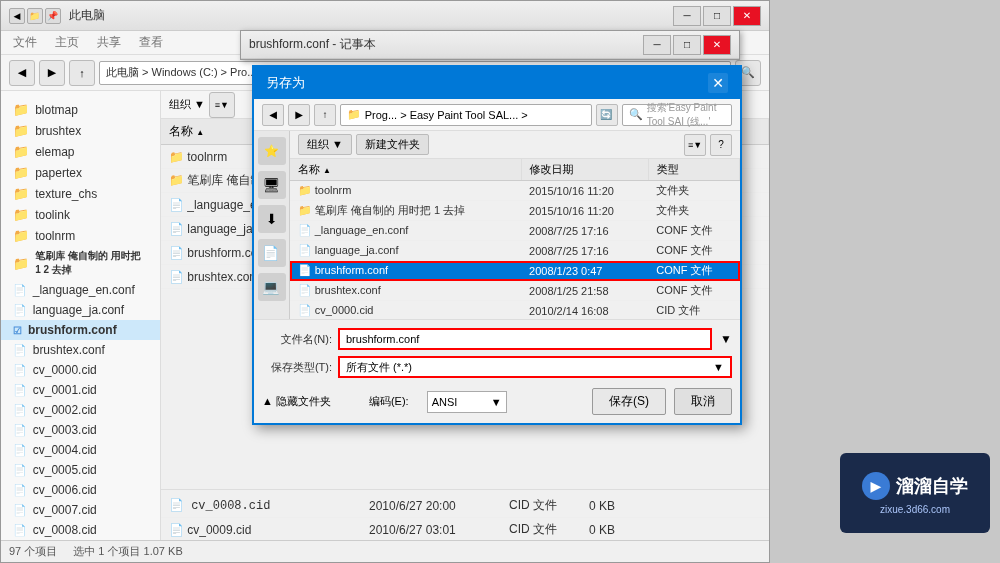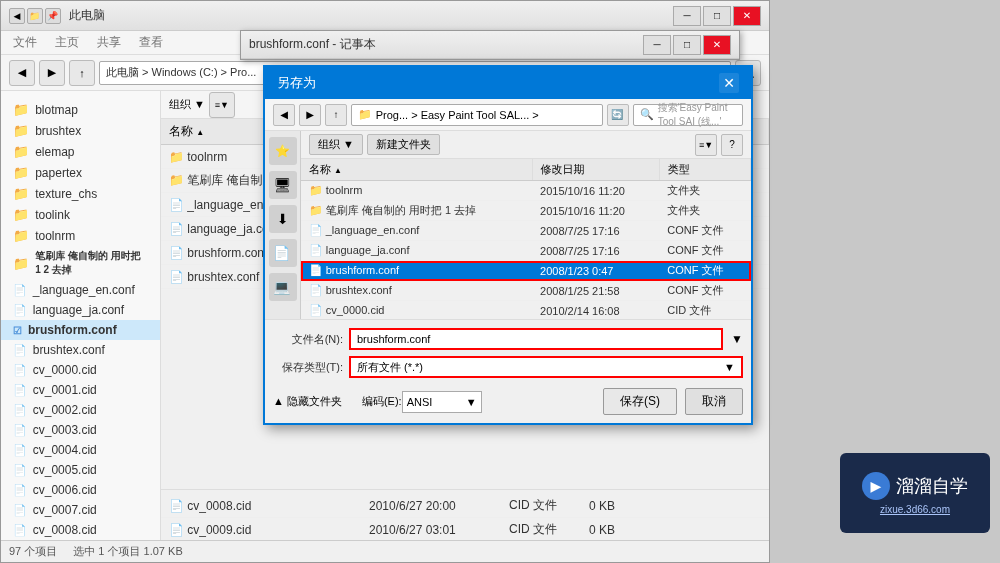--- a/index.html
+++ b/index.html
@@ -243,21 +243,21 @@
     .notepad-title-text {
       flex: 1;
       font-size: 12px;
       color: #333;
     }
 
     
     .save-dialog {
       position: absolute;
       top: 65px;
-      left: 263px;
+      left: 252px;
       width: 490px;
       height: 360px;
       background: #f0f0f0;
       border: 2px solid #0078d7;
       box-shadow: 4px 4px 12px rgba(0,0,0,0.4);
       display: flex;
       flex-direction: column;
       z-index: 10;
     }
 
@@ -455,21 +455,21 @@
       padding: 0 6px;
       font-size: 11px;
       display: flex;
       align-items: center;
       justify-content: space-between;
     }
 
     .encoding-area {
       display: flex;
       align-items: center;
-      gap: 0;
+      gap: 18px;
       font-size: 11px;
     }
 
     .encoding-select {
       width: 80px;
       height: 22px;
       border: 1px solid #aaa;
       background: white;
       font-size: 11px;
       padding: 0 4px;
@@ -525,28 +525,27 @@
       background: #3a7bd5;
       border-radius: 50%;
       display: flex;
       align-items: center;
       justify-content: center;
       font-size: 14px;
     }
 
     .watermark-text {
       font-size: 18px;
-      font-weight: normal;
+      font-weight: bold;
       color: white;
     }
 
     .watermark-url {
       font-size: 10px;
       color: #aac4f8;
-      text-decoration: underline;
     }
 
     .sort-arrow { font-size: 8px; }
   </style>
 </head>
 <body>
 
 <div class="explorer-window">
 
   <div class="title-bar">
@@ -716,21 +715,21 @@
               <td>2008/1/25 21:58</td>
               <td>CONF 文件</td>
             </tr>
           </tbody>
         </table>
 
         <div style="padding:4px 0; border-top:1px solid #ddd; margin-top:200px;">
           <table>
             <tbody>
               <tr>
-                <td style="width:200px;">📄 cv_0008.cid</td>
+                <td style="width:200px;font-family:Liberation Mono, monospace;">📄 cv_0008.cid</td>
                 <td style="width:140px;margin-left:20px;">2010/6/27 20:00</td>
                 <td style="width:80px;">CID 文件</td>
                 <td>0 KB</td>
               </tr>
               <tr>
                 <td>📄 cv_0009.cid</td>
                 <td>2010/6/27 03:01</td>
                 <td>CID 文件</td>
                 <td>0 KB</td>
               </tr>

